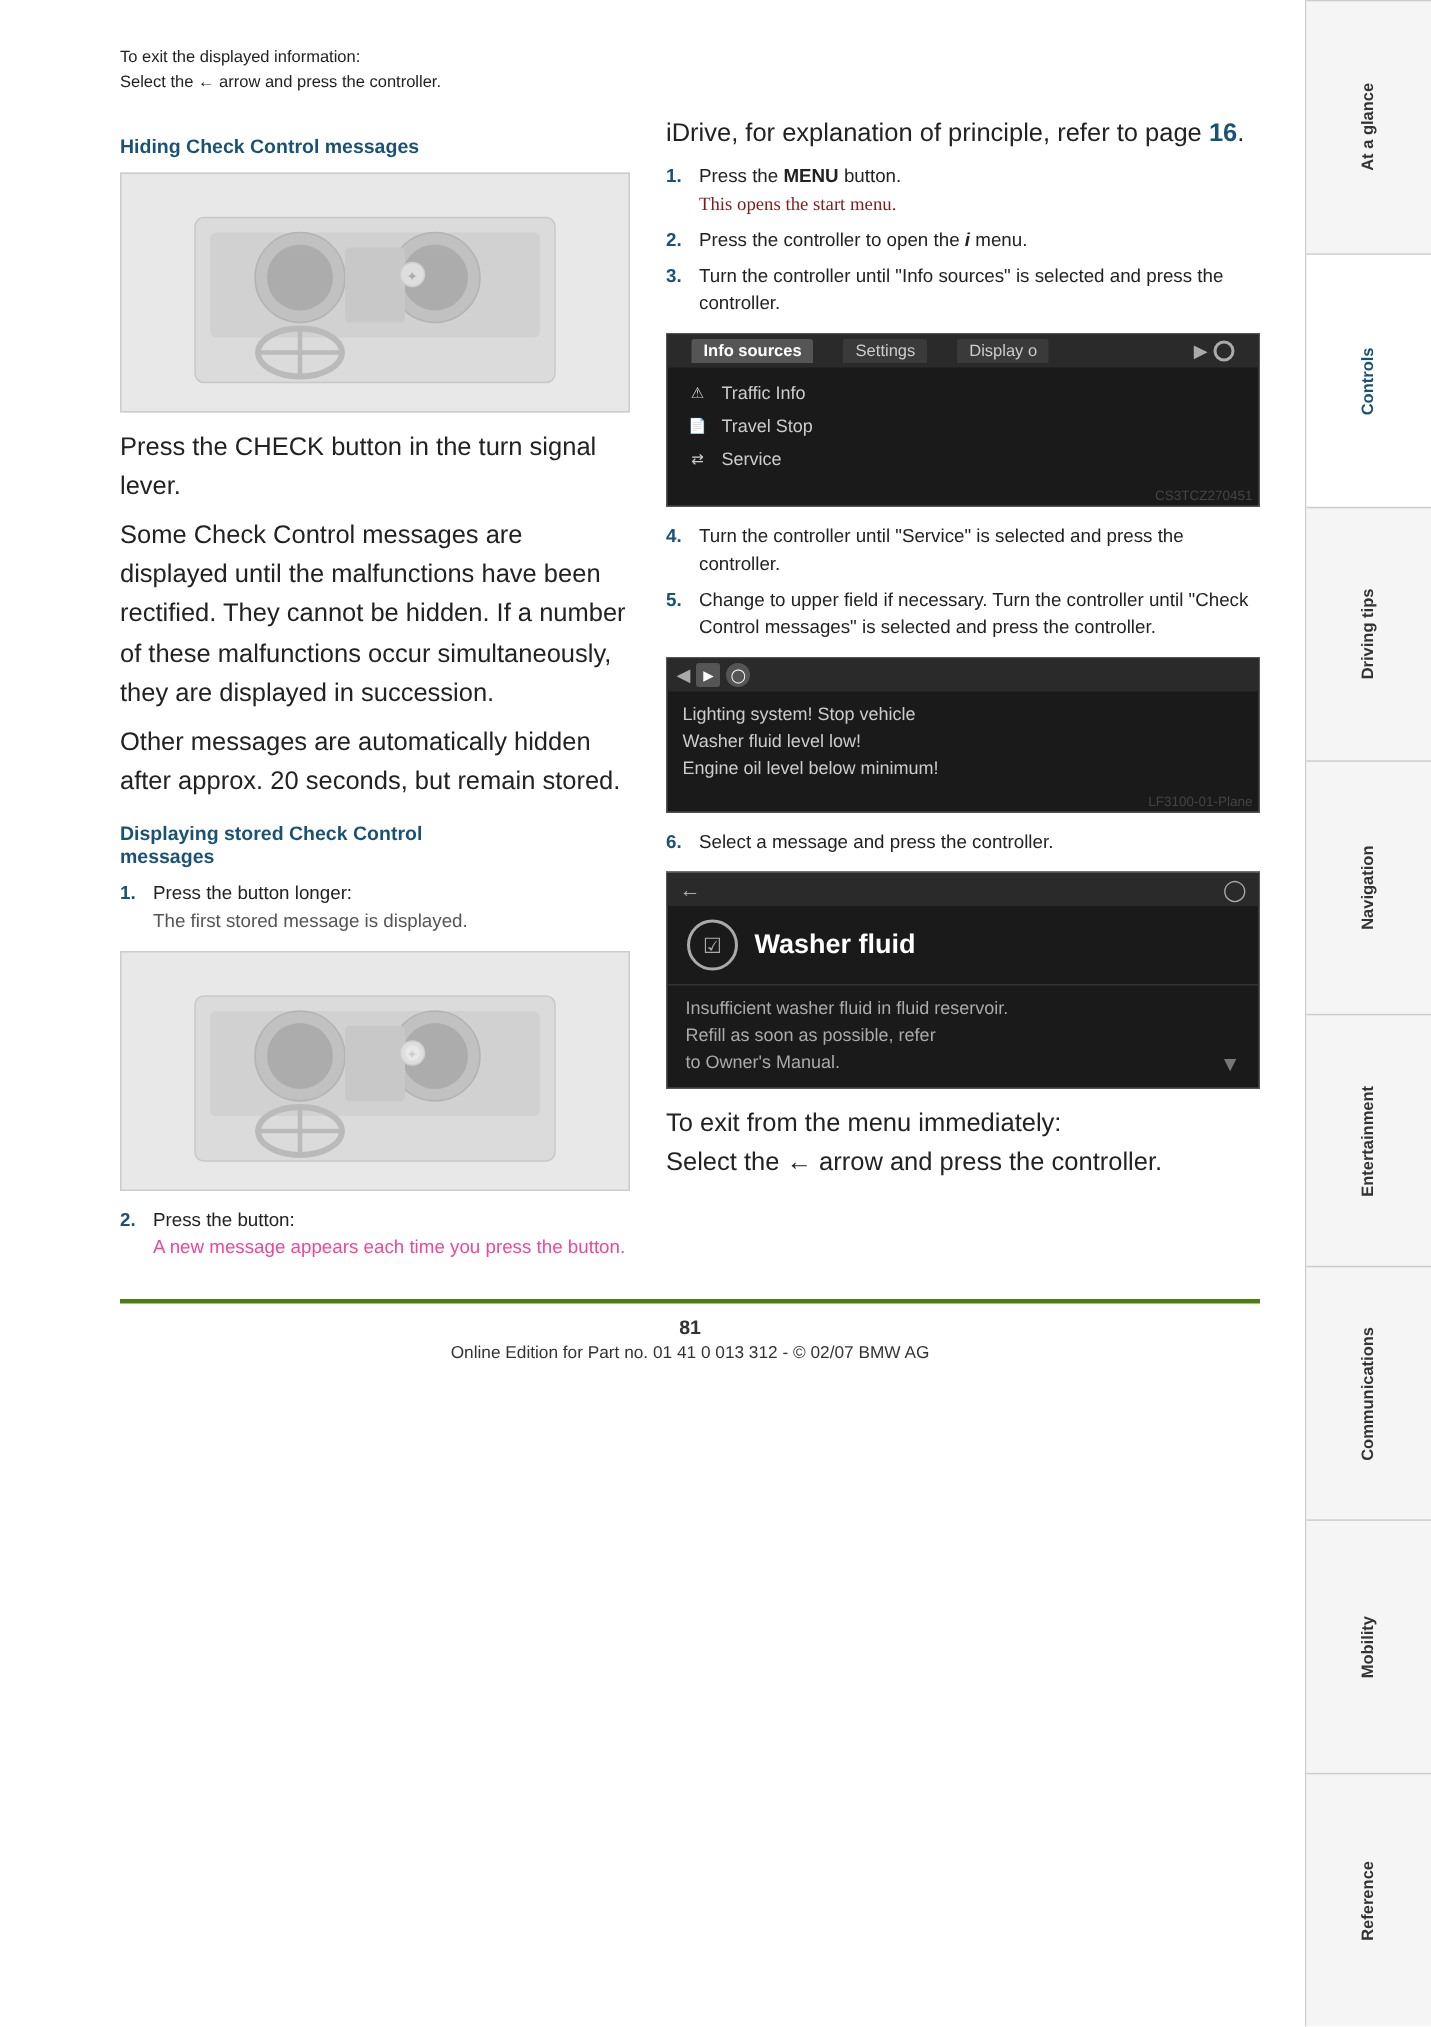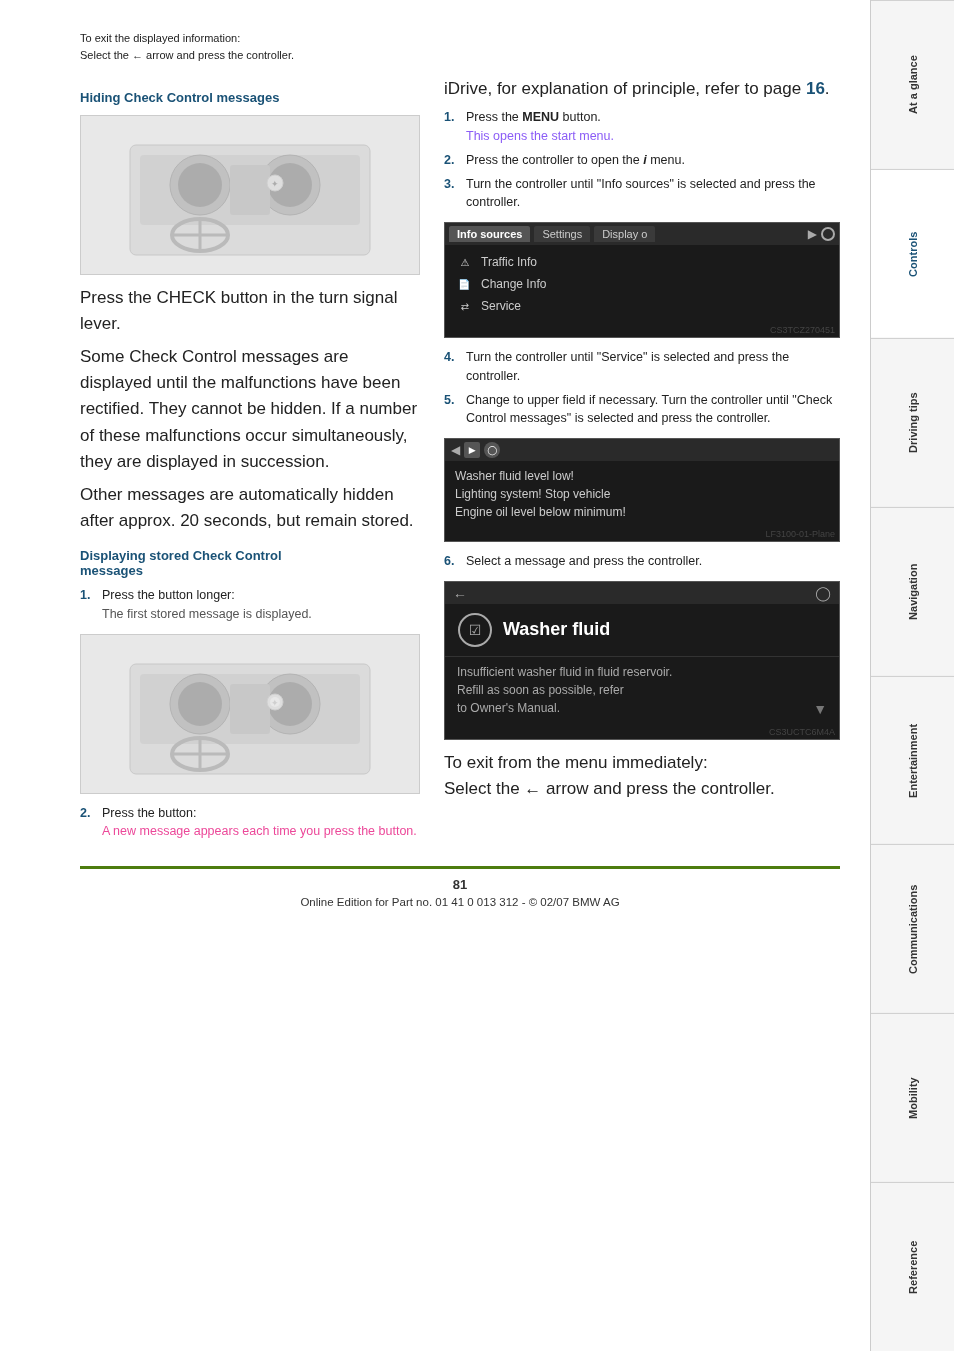--- a/index.html
+++ b/index.html
@@ -130,22 +130,22 @@
     .ui-screen {
       border: 1px solid #555;
       background: #1a1a1a;
       margin: 10px 0;
       font-size: 12px;
     }
 
     .ui-screen-header {
       display: flex;
       background: #2a2a2a;
-      padding: 3px 4px;
-      gap: 4px;
+      padding: 3px 16px;
+      gap: 20px;
     }
 
     .ui-tab {
       padding: 2px 8px;
       font-size: 11px;
       color: #ccc;
       background: #3a3a3a;
       border-radius: 2px 2px 0 0;
     }
 
@@ -422,21 +422,21 @@
         <span class="blue-link">16</span><span>.</span>
       </p>
 
       <ul class="numbered-list">
         <li>
           <span class="num">1.</span>
           <div>
             <span>Press the</span>
             <span class="bold-word">MENU</span>
             <span>button.</span><br>
-            <span style="color:#8b5cf6;">This opens the start menu.</span>
+            <span style="color:#7f1d1d;font-family:Liberation Serif, serif;">This opens the start menu.</span>
           </div>
         </li>
         <li>
           <span class="num">2.</span>
           <div>
             <span>Press the controller to open the</span>
             <span style="font-style:italic;font-weight:bold;">i</span>
             <span>menu.</span>
           </div>
         </li>
@@ -456,21 +456,21 @@
             <span style="width:14px;height:14px;border-radius:50%;border:2px solid #aaa;display:inline-block;"></span>
           </div>
         </div>
         <div class="ui-screen-body">
           <div class="ui-menu-item">
             <span class="ui-icon">⚠</span>
             <span>Traffic Info</span>
           </div>
           <div class="ui-menu-item">
             <span class="ui-icon">📄</span>
-            <span>Change Info</span>
+            <span>Travel Stop</span>
           </div>
           <div class="ui-menu-item">
             <span class="ui-icon">⇄</span>
             <span>Service</span>
           </div>
         </div>
         <div style="text-align:right;padding:2px 4px;font-size:9px;color:#444;">CS3TCZ270451</div>
       </div>
 
       <ul class="numbered-list">
@@ -486,22 +486,22 @@
 
       <div class="cc-screen">
         <div class="cc-header">
           <span class="cc-arrow">◀</span>
           <div class="cc-controls">
             <div class="cc-btn">▶</div>
             <div class="cc-btn" style="border-radius:50%;">◯</div>
           </div>
         </div>
         <div class="cc-body">
+          <div class="cc-msg">Lighting system! Stop vehicle</div>
           <div class="cc-msg">Washer fluid level low!</div>
-          <div class="cc-msg">Lighting system! Stop vehicle</div>
           <div class="cc-msg">Engine oil level below minimum!</div>
         </div>
         <div style="text-align:right;padding:2px 4px;font-size:9px;color:#444;">LF3100-01-Plane</div>
       </div>
 
       <ul class="numbered-list">
         <li>
           <span class="num">6.</span>
           <span>Select a message and press the controller.</span>
         </li>
@@ -520,21 +520,20 @@
             </svg>
           </div>
           <div class="washer-title">Washer fluid</div>
         </div>
         <div class="detail-text-area">
           Insufficient washer fluid in fluid reservoir.<br>
           Refill as soon as possible, refer<br>
           to Owner's Manual.
           <span style="float:right;color:#777;font-size:14px;">▼</span>
         </div>
-        <div style="text-align:right;padding:2px 4px;font-size:9px;color:#444;">CS3UCTC6M4A</div>
       </div>
 
       <p class="body-text">
         <span>To exit from the menu immediately:</span><br>
         <span>Select the <span style="font-family:serif;">←</span> arrow and press the controller.</span>
       </p>
 
     </div>
   </div>
 

